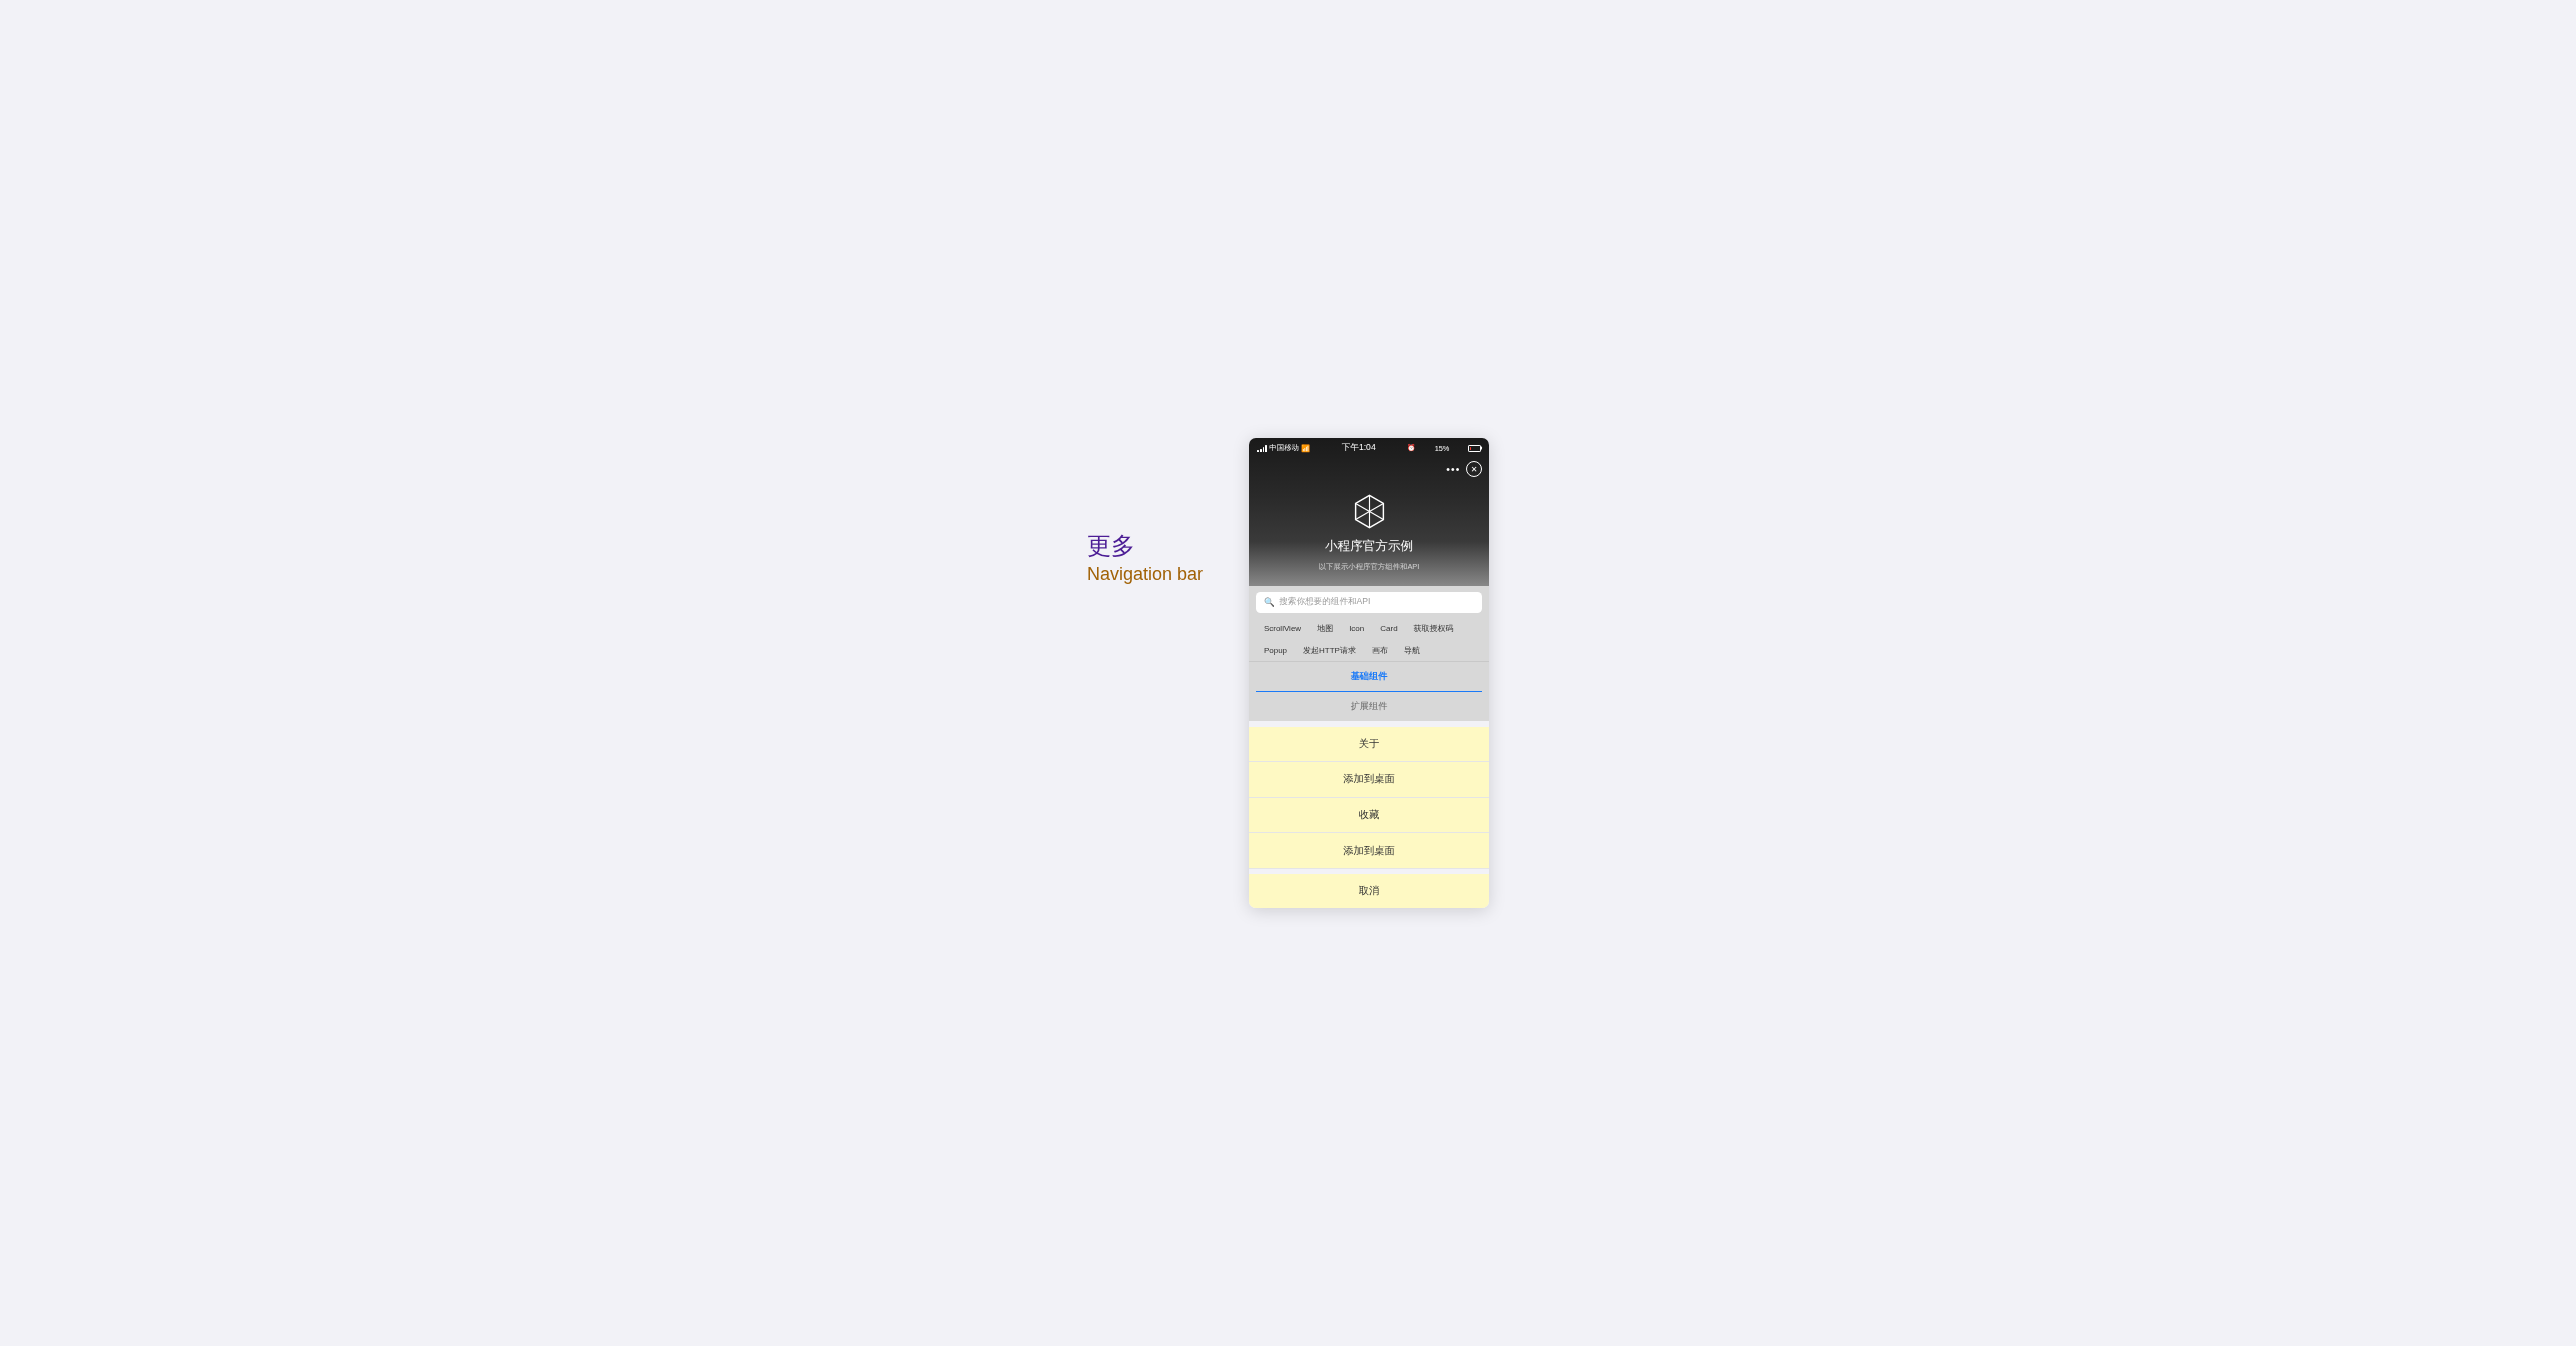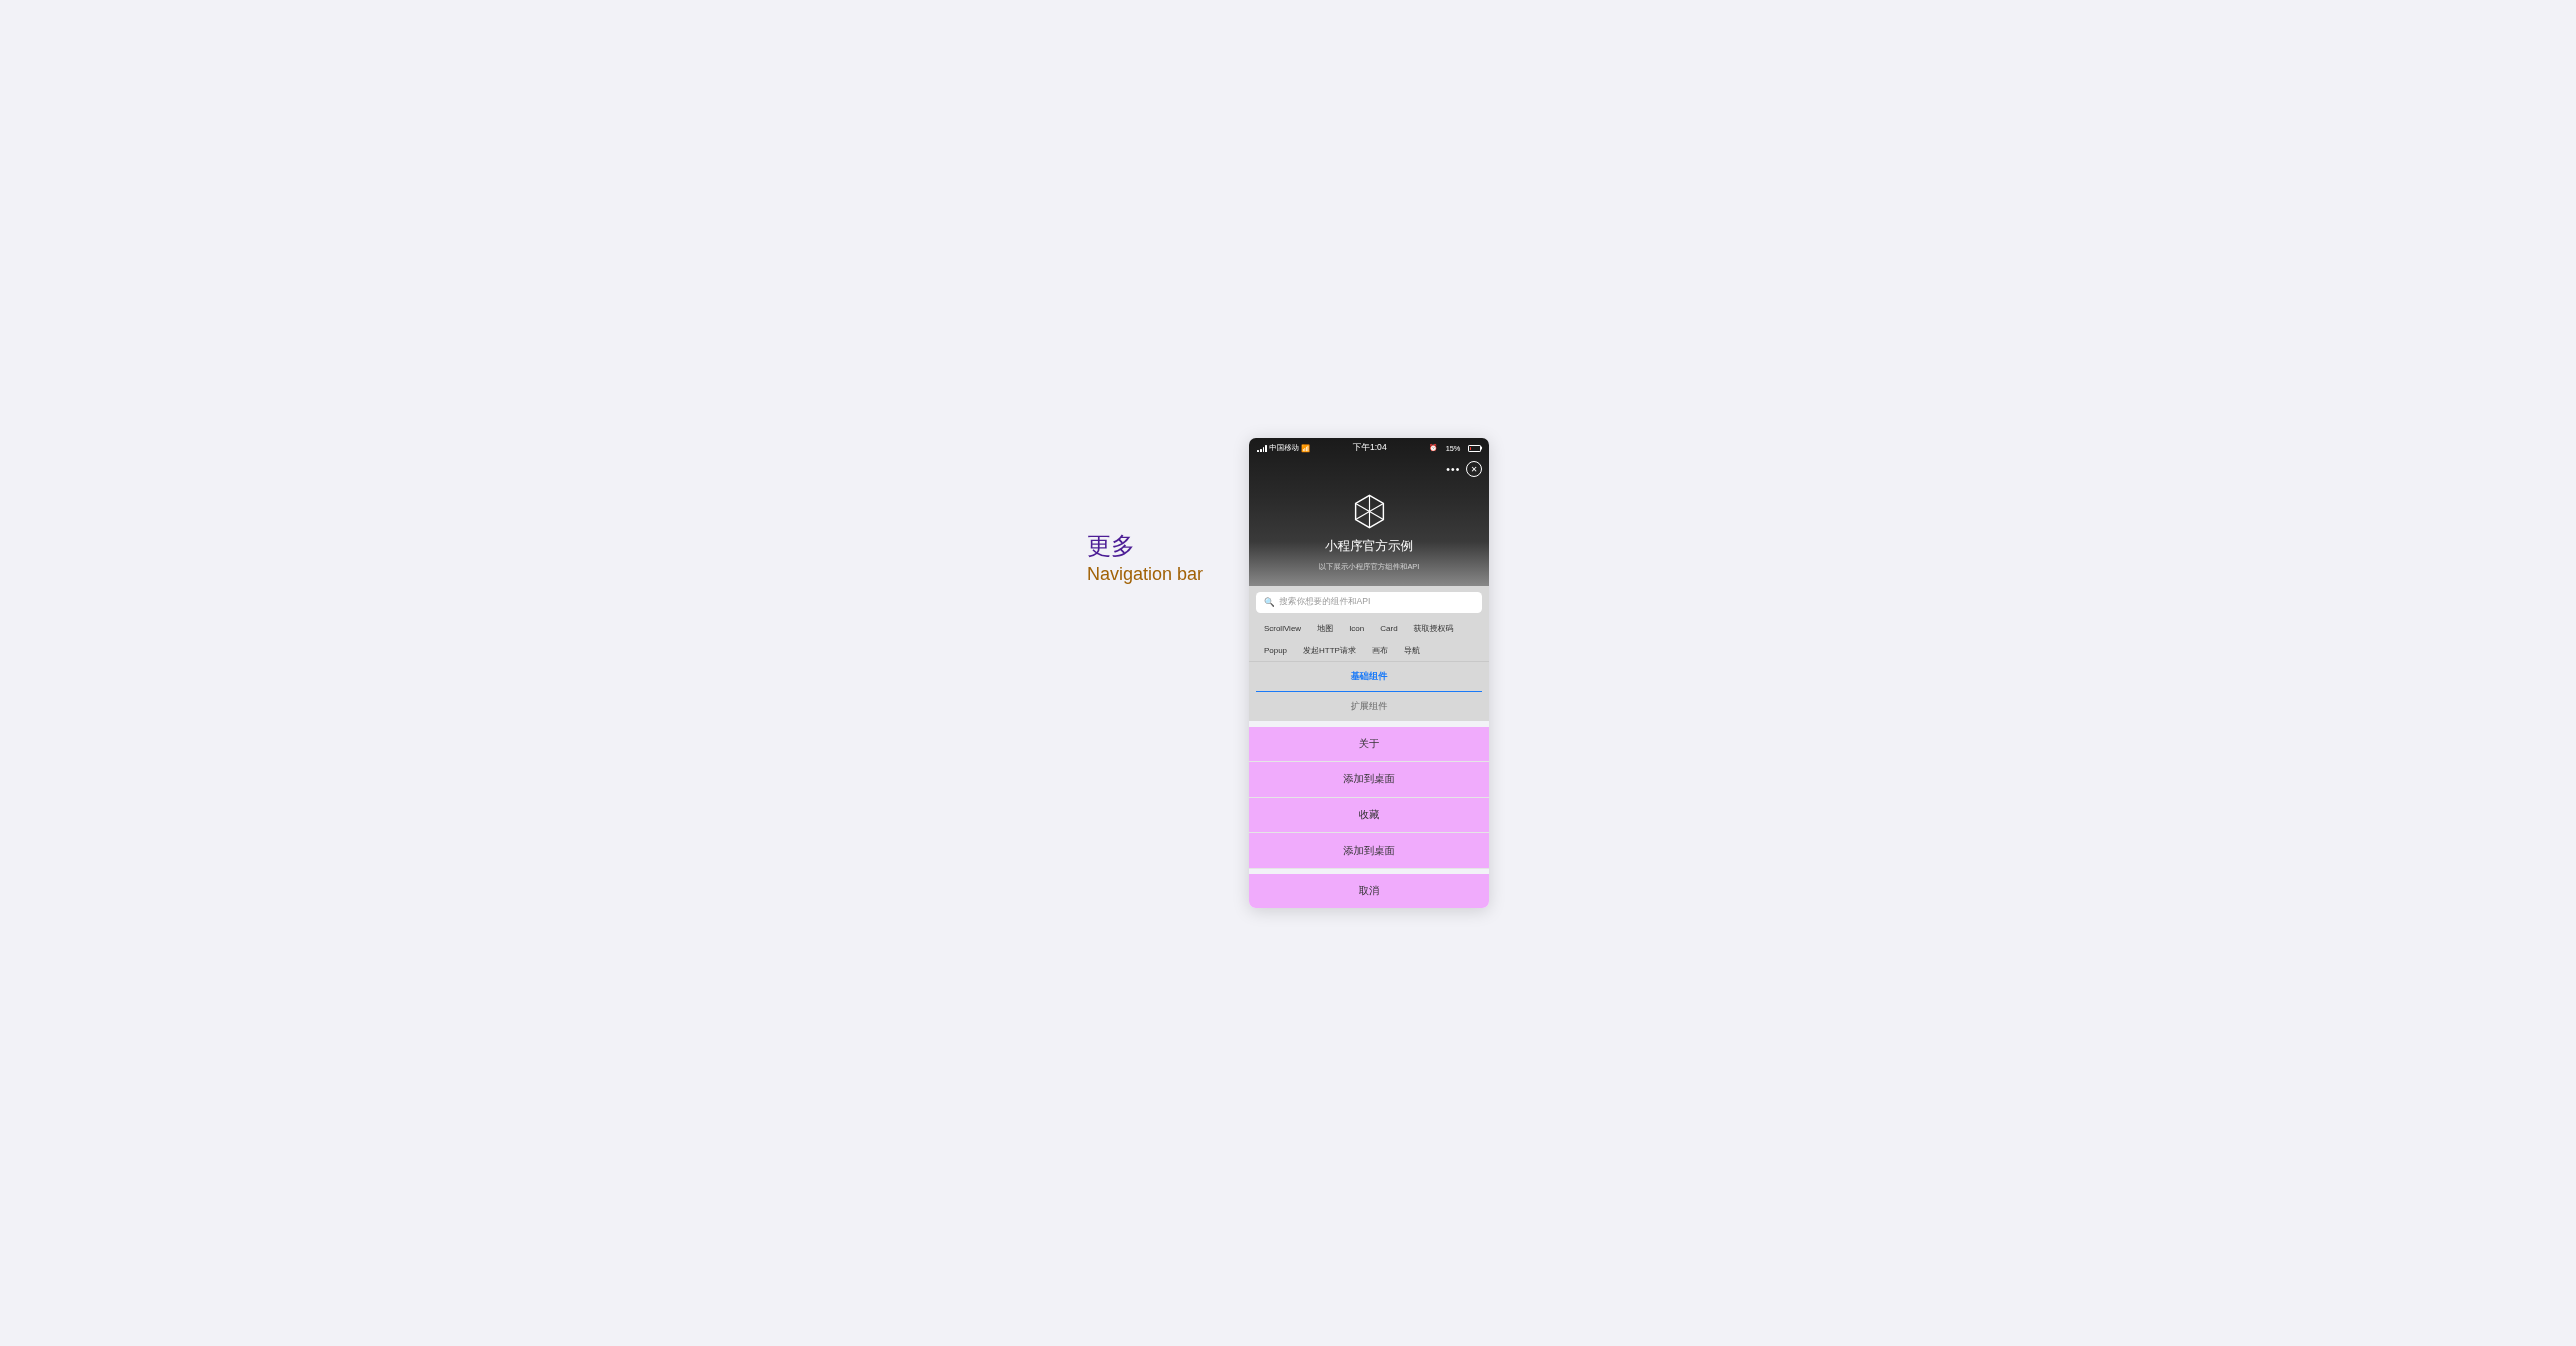--- a/index.html
+++ b/index.html
@@ -103,21 +103,21 @@
 
     .status-center {
       font-size: 8.6px;
       font-weight: 500;
       color: #fff;
     }
 
     .status-right {
       display: flex;
       align-items: center;
-      gap: 8px;
+      gap: 19px;
       font-size: 7.4px;
       color: #fff;
     }
 
     .alarm-icon {
       font-size: 6.9px;
     }
 
     .battery-container {
       display: flex;
@@ -287,21 +287,21 @@
     .tab-item.inactive {
       color: #666;
     }
 
     
     .menu-section {
       background: #f2f2f7;
     }
 
     .menu-item {
-      background: #f0abfc;
+      background: #fef9c3;
       text-align: center;
       padding: 10.3px;
       font-size: 10.3px;
       color: #333;
       border-bottom: 0.6px solid #e5e5e5;
     }
 
     .menu-item:first-child {
       margin-top: 5.7px;
     }

